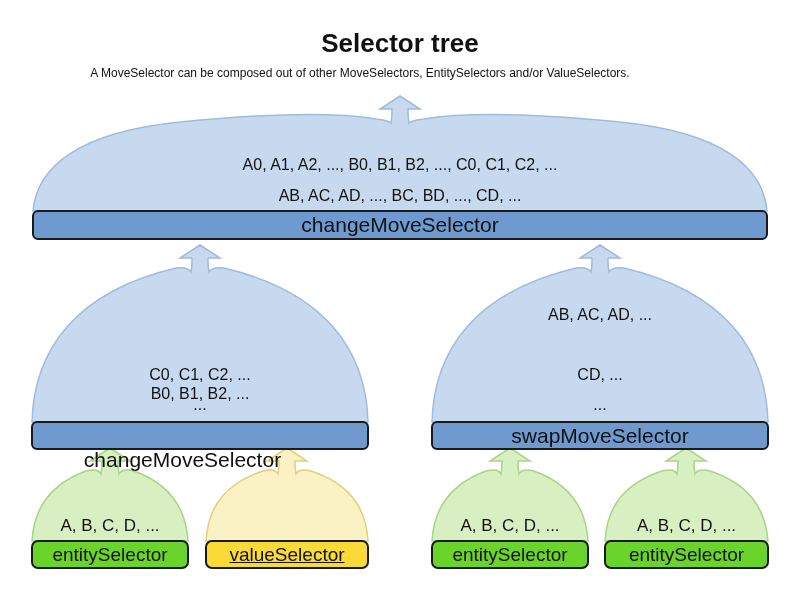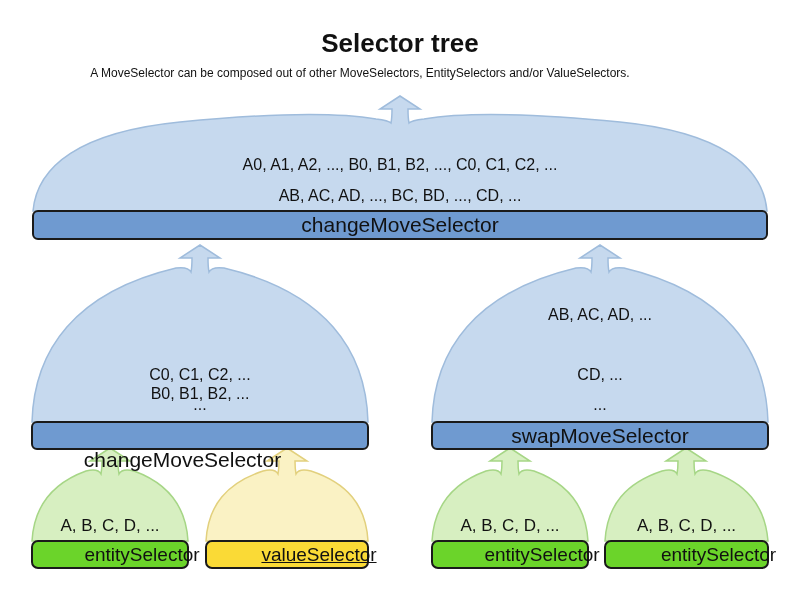--- a/index.html
+++ b/index.html
@@ -29,21 +29,21 @@
   .s-line4 { top: 392px; left: 430px; width: 340px; }
   .barlabel { font-size: 21px; }
   .u-bar { top: 211px; left: 33px;  width: 734px; height: 28px; line-height: 28px; }
   .c-bar { top: 422px; left: 32px;  width: 301px; height: 27px; line-height: 27px; margin-top: 24px; }
   .s-bar { top: 422px; left: 432px; width: 336px; height: 27px; line-height: 27px; }
   .leaftext { top: 513px; font-size: 17px; line-height: 26px; height: 26px; }
   .l1-text { left: 32px;  width: 156px; }
   .l2-text { left: 206px; width: 162px; }
   .l3-text { left: 432px; width: 156px; }
   .l4-text { left: 605px; width: 163px; }
-  .leafbar { top: 541px; font-size: 19px; height: 27px; line-height: 27px; padding-left: 32px; }
+  .leafbar { top: 541px; font-size: 19px; height: 27px; line-height: 27px; }
   .l1-bar { left: 32px;  width: 156px; }
   .l2-bar { left: 206px; width: 162px; text-decoration: underline; }
   .l3-bar { left: 432px; width: 156px; }
   .l4-bar { left: 605px; width: 163px; }
 </style>
 </head>
 <body>
 
 <div class="canvas">
 

